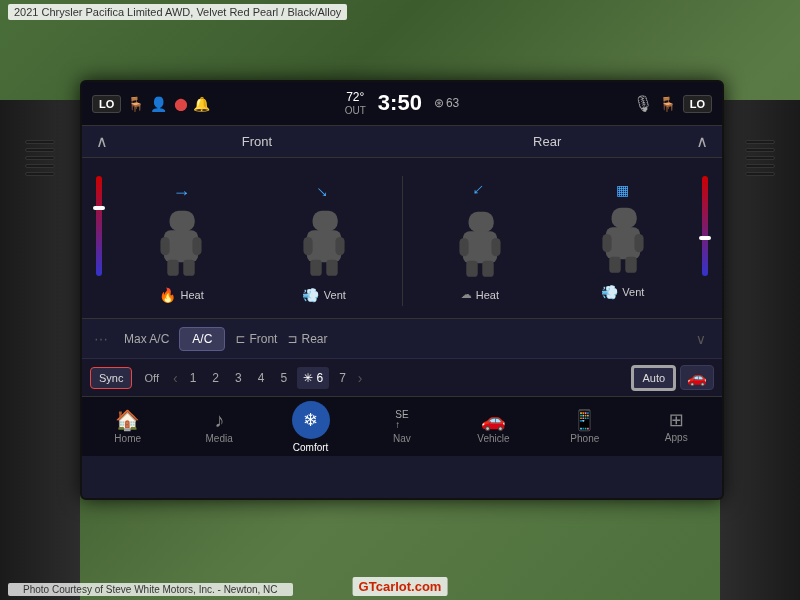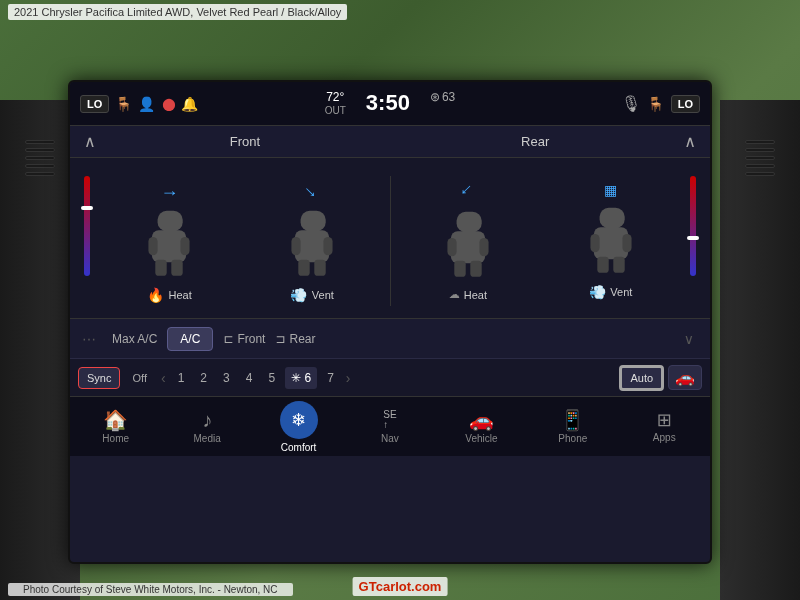--- a/index.html
+++ b/index.html
@@ -68,24 +68,24 @@
       font-weight: bold;
       color: #cc2200;
       background: rgba(255,255,255,0.8);
       padding: 2px 6px;
       border-radius: 2px;
     }
 
     
     .screen {
       position: absolute;
-      left: 68px;
+      left: 80px;
       top: 80px;
       width: 644px;
-      height: 484px;
+      height: 420px;
       background: #1a1a2e;
       border-radius: 6px;
       overflow: hidden;
       z-index: 5;
       border: 2px solid #111;
       box-shadow: 0 0 20px rgba(0,0,0,0.8);
     }
 
     
     .status-bar {
@@ -97,22 +97,22 @@
       border-bottom: 1px solid #333;
     }
     .status-left {
       display: flex;
       align-items: center;
       gap: 6px;
       flex: 1;
     }
     .status-center {
       display: flex;
-      align-items: flex-start;
-      gap: 20px;
+      align-items: center;
+      gap: 12px;
       flex: 1;
       justify-content: center;
     }
     .status-right {
       display: flex;
       align-items: center;
       gap: 6px;
       flex: 1;
       justify-content: flex-end;
     }

